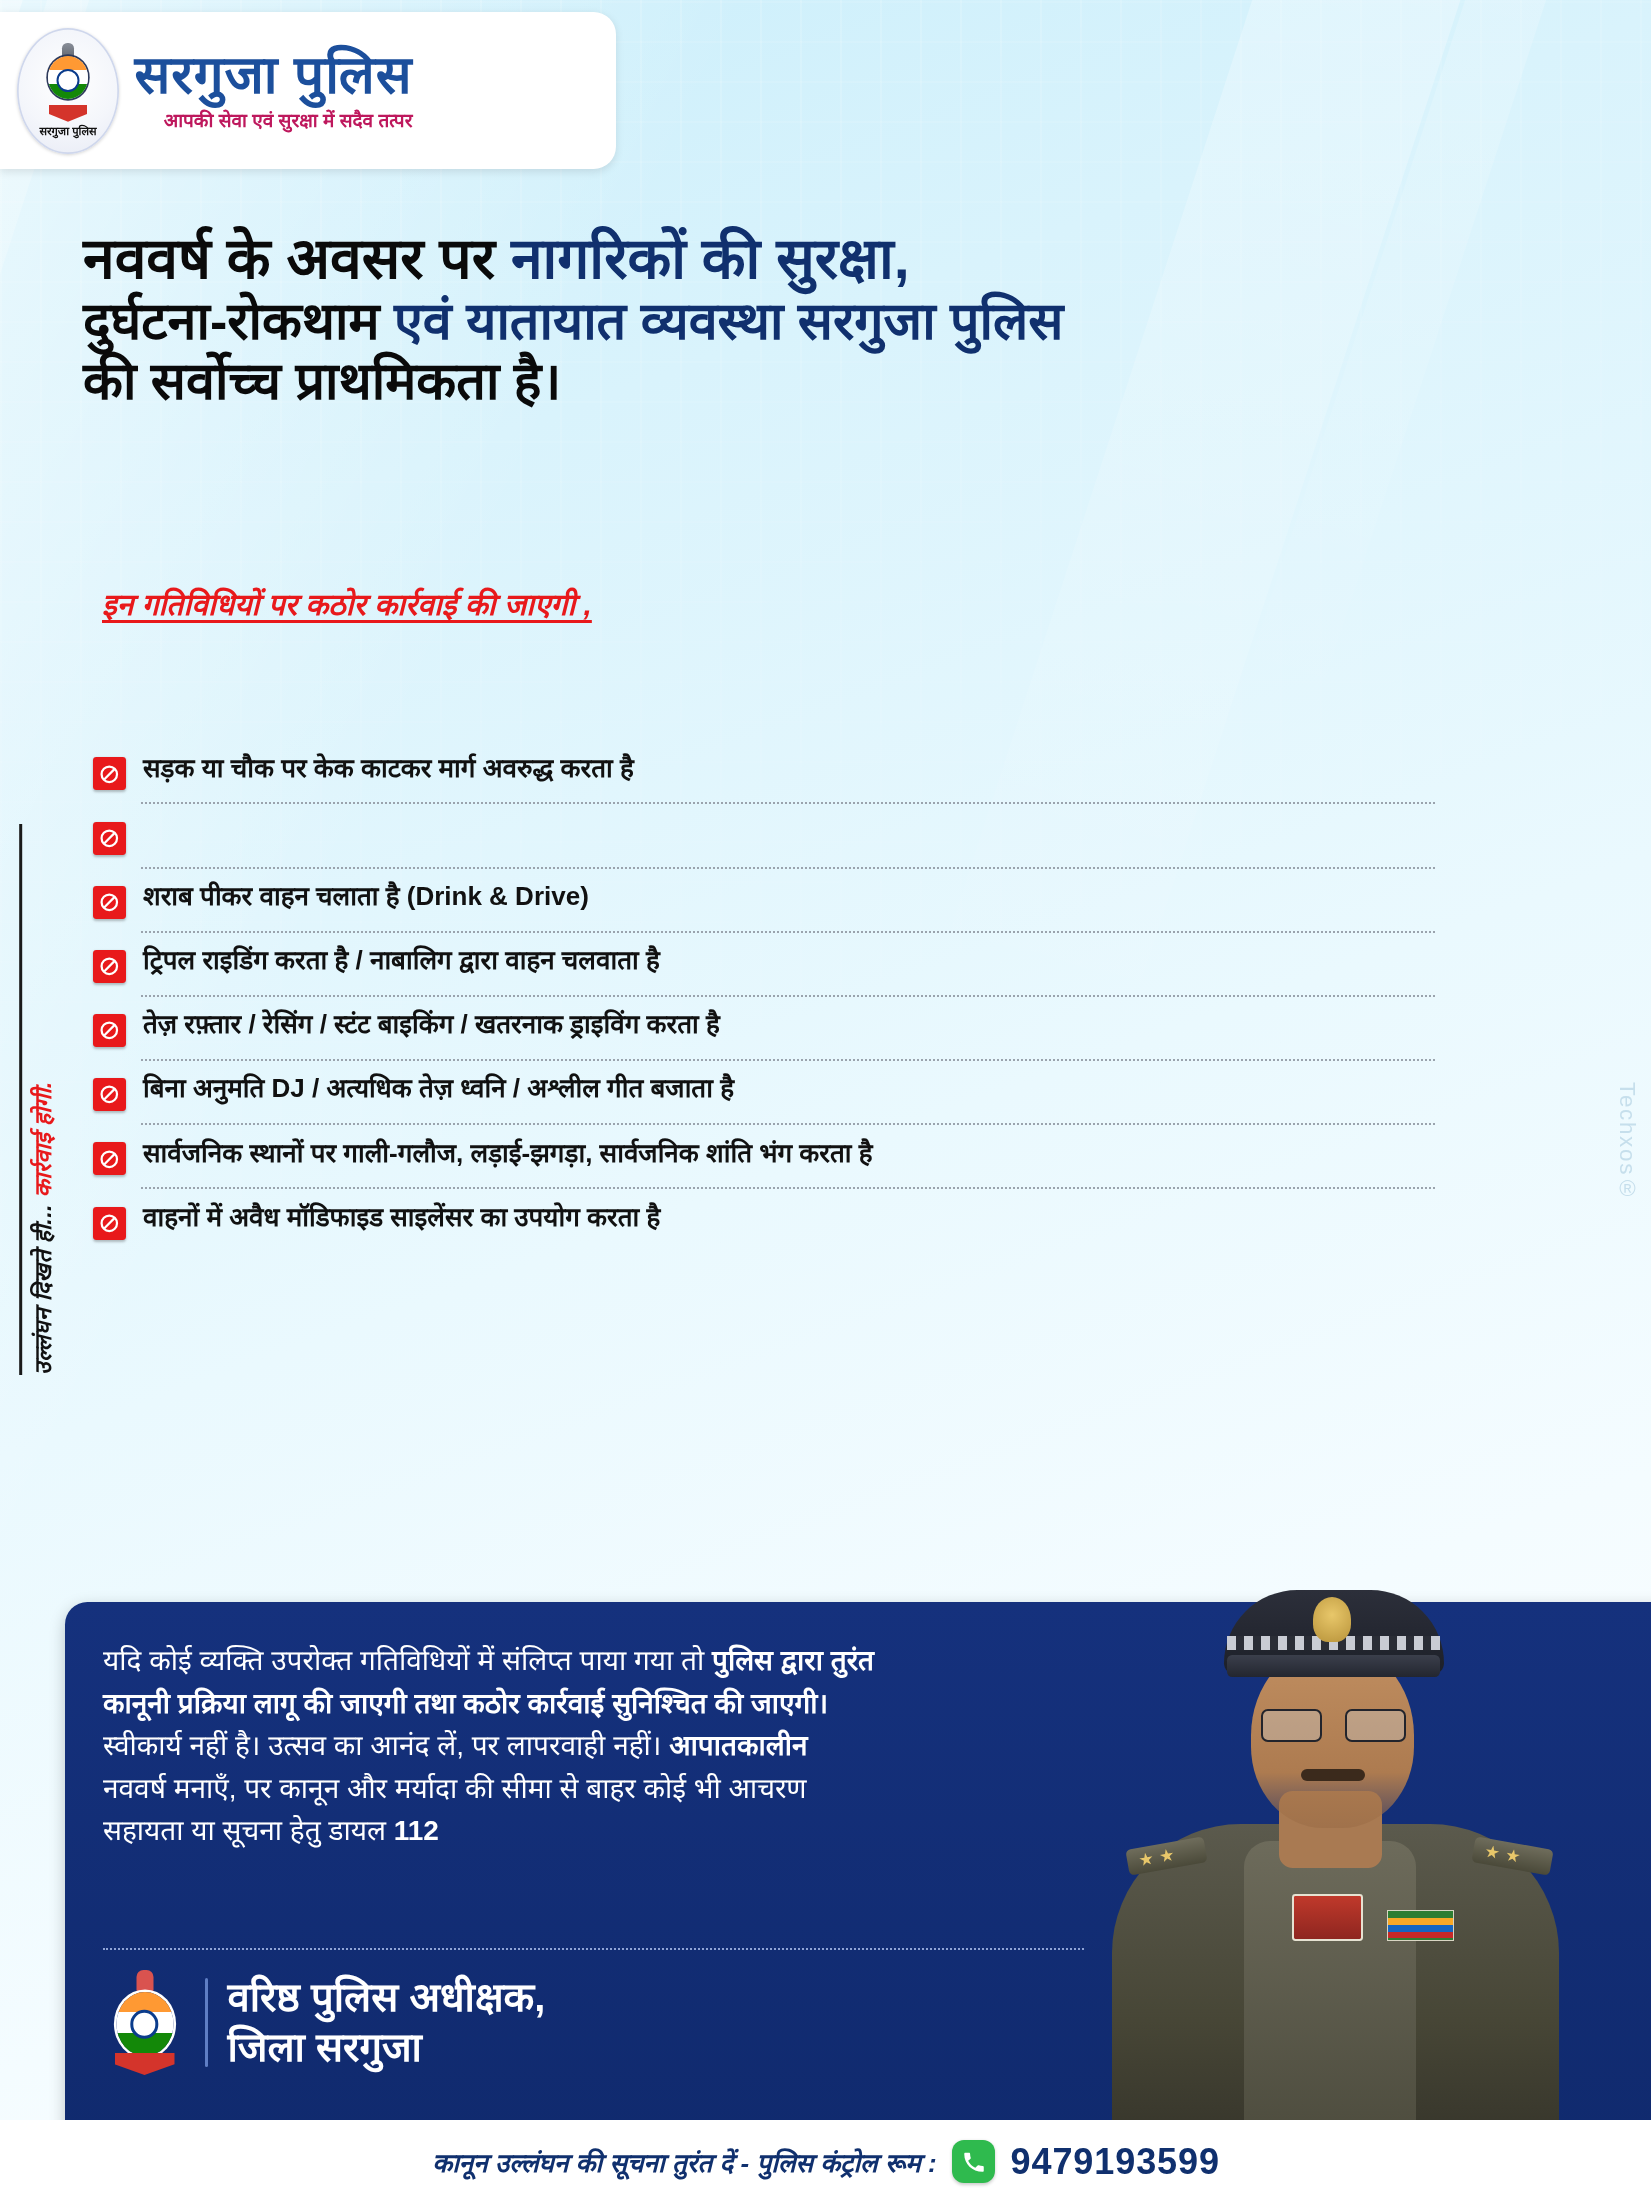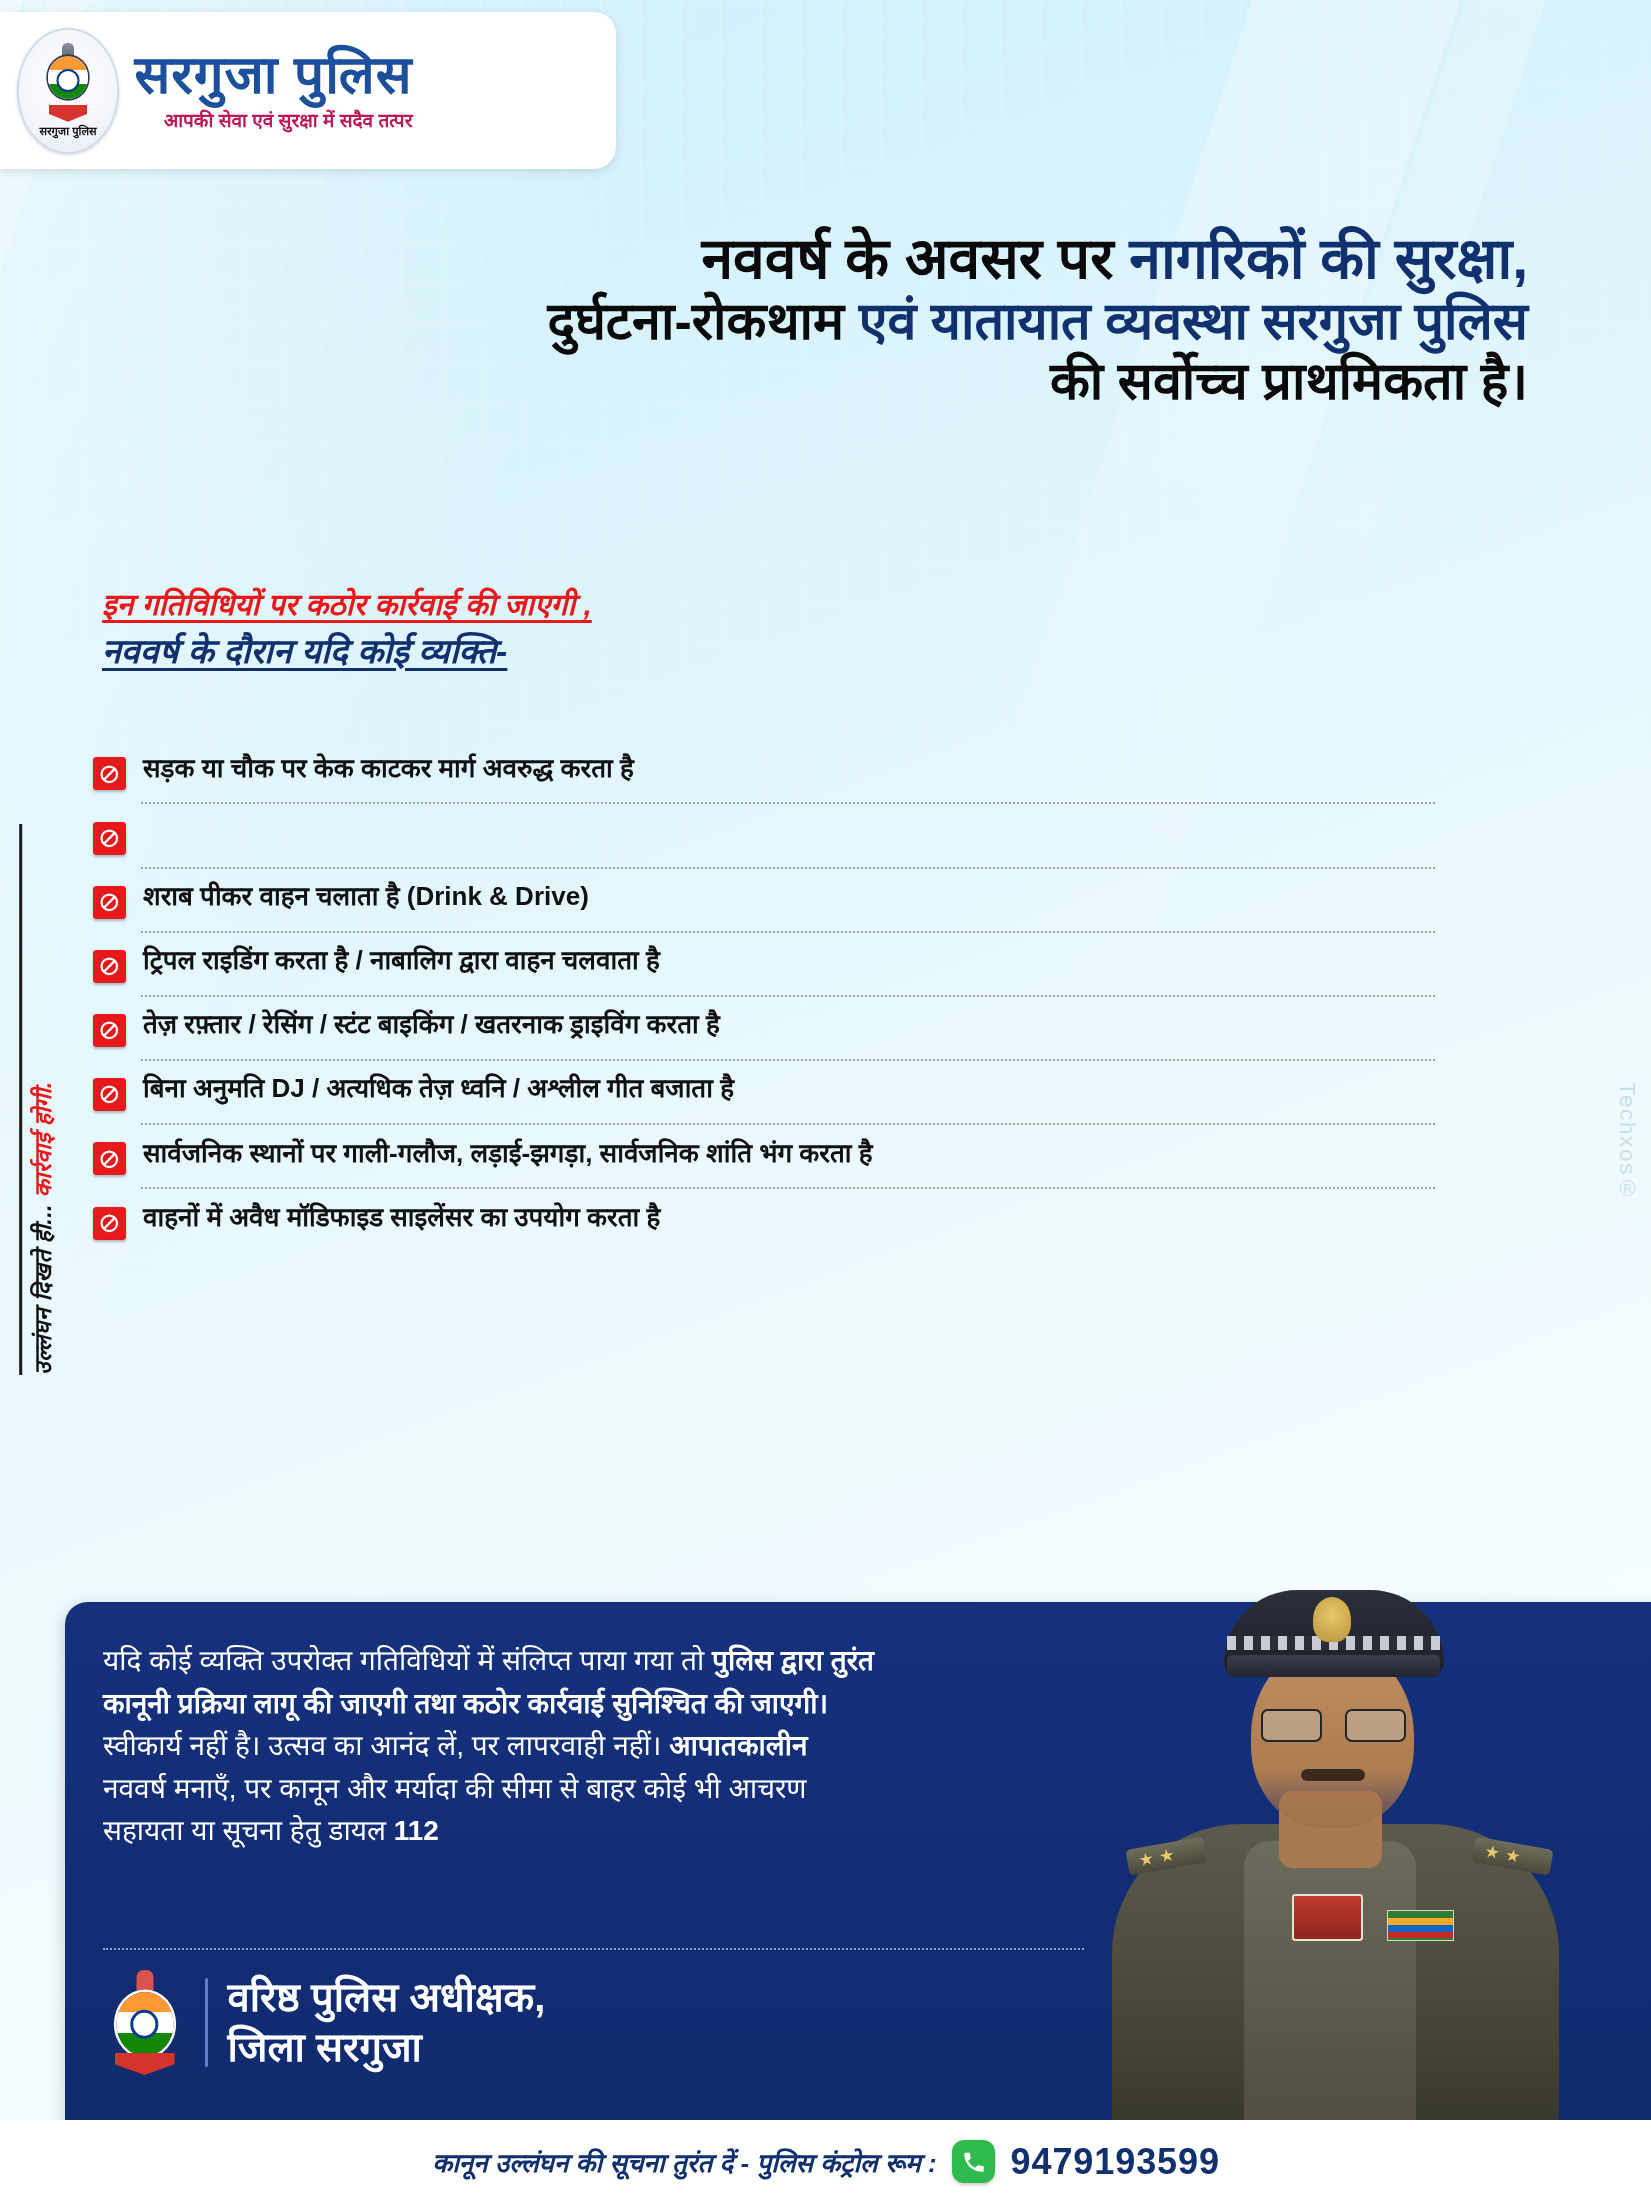--- a/index.html
+++ b/index.html
@@ -60,21 +60,21 @@
     width:38px;height:17px;background:#d4342b;
     clip-path:polygon(0 0,100% 0,100% 55%,50% 100%,0 55%);}
   .emblem-text{font-size:11.2px;font-weight:bold;color:#111;margin-top:1.7px;}
   #header-titles{margin-left:15.5px;}
   #header-title{font-size:53px;font-weight:bold;color:#1c4f9c;letter-spacing:0.9px;line-height:1;
     text-shadow:0.9px 0.9px 0 rgba(255,255,255,.8);}
   #header-tagline{font-size:19px;color:#be185d;margin-top:5.2px;font-weight:600;text-align:right;}
 
   
   #headline{position:absolute;left:83px;top:225px;width:1445px;}
-  #headline .hl-line{font-size:0;line-height:1.16;white-space:nowrap;text-align:right;}
+  #headline .hl-line{font-size:0;line-height:1.16;white-space:nowrap;}
   .hl-blk{font-size:57px;font-weight:bold;color:#0a0a0a;}
   .hl-blu{font-size:57px;font-weight:bold;color:#10306e;}
   .hl-l2 .hl-blk,.hl-l2 .hl-blu{font-size:52px;}
   .hl-l3 .hl-blk{font-size:52px;}
 
   
   #subhead{position:absolute;left:102px;top:583px;}
   #subhead-red{font-size:30px;font-weight:bold;color:#e8191b;font-style:italic;
     text-decoration:underline;text-decoration-thickness:2.6px;text-underline-offset:5.2px;line-height:1.45;}
   #subhead-blue{font-size:34px;font-weight:bold;color:#10306e;font-style:italic;
@@ -210,21 +210,20 @@
     <div class="hl-line hl-l2">
       <span class="hl-blk">दुर्घटना-रोकथाम </span><span class="hl-blu">एवं </span><span class="hl-blu">यातायात व्यवस्था सरगुजा पुलिस</span>
     </div>
     <div class="hl-line hl-l3">
       <span class="hl-blk">की सर्वोच्च प्राथमिकता है।</span>
     </div>
   </div>
 
   <div id="subhead">
     <div id="subhead-red">इन गतिविधियों पर कठोर कार्रवाई की जाएगी ,</div>
-    <div id="subhead-blue">नववर्ष के दौरान यदि कोई व्यक्ति-</div>
   </div>
 
   <div id="side-strip">
     <span class="side-black">उल्लंघन दिखते ही...</span><span class="side-red"> कार्रवाई होगी.</span>
   </div>
 
   <div id="list">
       <div class="v-item">
         <span class="v-bullet">
           <svg width="20.6" height="20.6" viewBox="0 0 24 24" aria-hidden="true">

